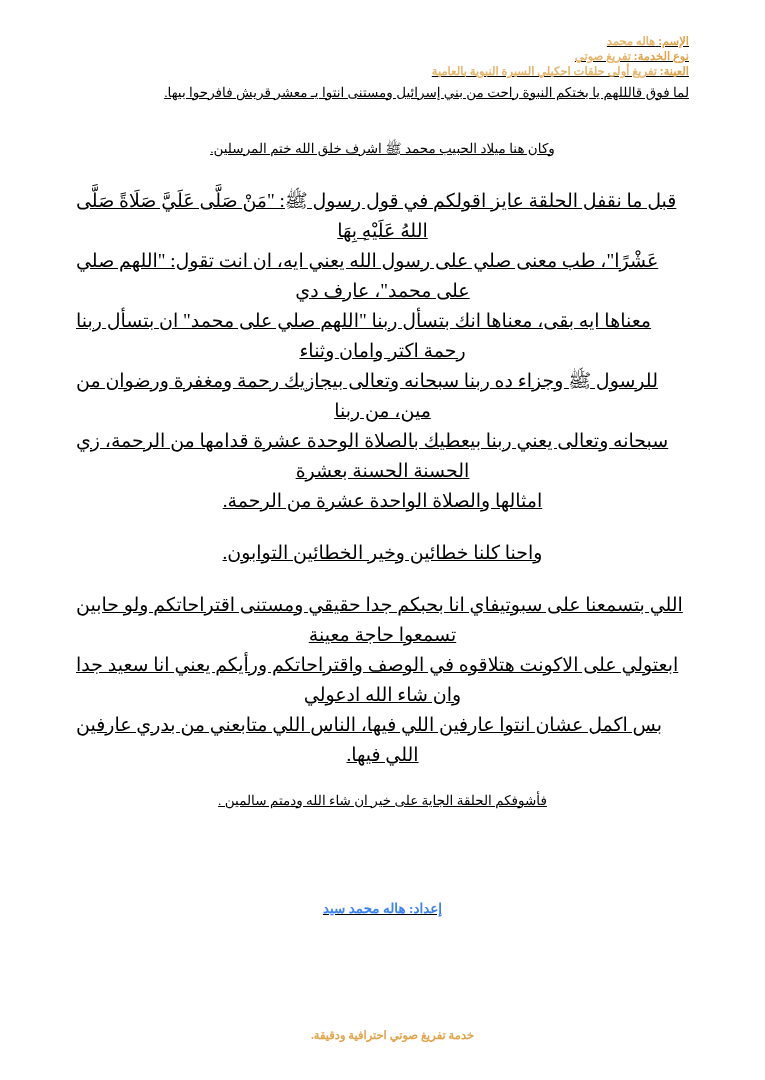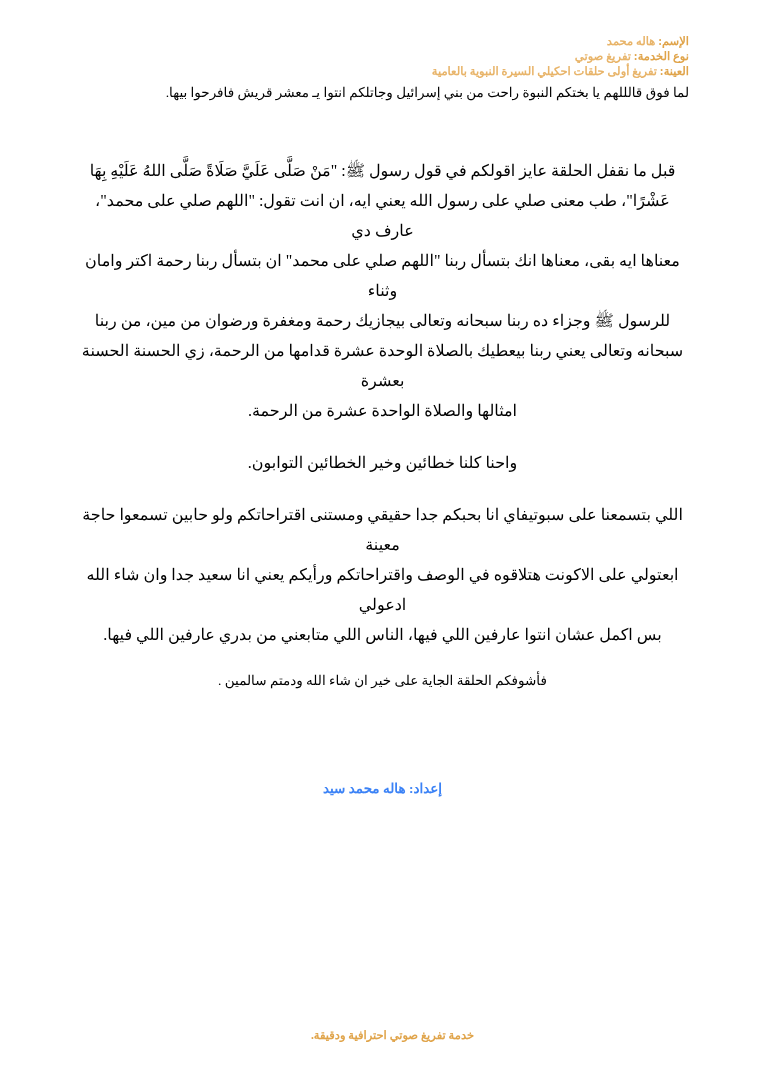--- a/index.html
+++ b/index.html
@@ -24,20 +24,21 @@
     background: #ffffff;
   }
 
   
   .content {
     position: absolute;
     top: 34px;
     right: 76px;
     left: 76px;
     direction: rtl;
+    text-decoration: underline;
   }
 
   
   .meta {
     text-align: right;
     color: #e0a44a;
     font-weight: bold;
     font-size: 11.5px;
     line-height: 15.2px;
     letter-spacing: 0;
@@ -70,22 +71,22 @@
   .gap-sm { height: 16px; }
   .gap-md { height: 22px; }
   .gap-lg { height: 30px; }
 
   .center-line {
     text-align: center;
     font-size: 13.5px;
     line-height: 30px;
   }
   .right-line {
-    text-align: center;
-    font-size: 16px;
+    text-align: left;
+    font-size: 19px;
     line-height: 30px;
   }
 
   .p-tight {
     line-height: 34px;
   }
 
   
   .promo {
     color: #9e1b1b;
@@ -130,24 +131,25 @@
       <div class="meta-line">
         <span class="meta-label">نوع الخدمة:</span>
         <span class="meta-value">تفريغ صوتي</span>
       </div>
       <div class="meta-line">
         <span class="meta-label">العينة:</span>
         <span class="meta-value">تفريغ أولى حلقات احكيلي السيرة النبوية بالعامية</span>
       </div>
     </div>
 
-    <p class="para first">لما فوق قالللهم يا بختكم النبوة راحت من بني إسرائيل وجاتلكم انتوا يـ معشر قريش فافرحوا بيها.</p>
+    <p class="para first">لما فوق قالللهم يا بختكم النبوة راحت من بني إسرائيل ومستنى انتوا يـ معشر قريش فافرحوا بيها.</p>
 
     <div class="gap-lg"></div>
 
+    <div class="center-line">وكان هنا ميلاد الحبيب محمد ﷺ اشرف خلق الله ختم المرسلين.</div>
 
     <div class="gap-md"></div>
 
     <div class="para p-tight">
       <div class="right-line">قبل ما نقفل الحلقة عايز اقولكم في قول رسول ﷺ: "مَنْ صَلَّى عَلَيَّ صَلَاةً صَلَّى اللهُ عَلَيْهِ بِهَا</div>
       <div class="right-line">عَشْرًا"، طب معنى صلي على رسول الله يعني ايه، ان انت تقول: "اللهم صلي على محمد"، عارف دي</div>
       <div class="right-line">معناها ايه بقى، معناها انك بتسأل ربنا "اللهم صلي على محمد" ان بتسأل ربنا رحمة اكتر وامان وثناء</div>
       <div class="right-line">للرسول ﷺ وجزاء ده ربنا سبحانه وتعالى بيجازيك رحمة ومغفرة ورضوان من مين، من ربنا</div>
       <div class="right-line">سبحانه وتعالى يعني ربنا بيعطيك بالصلاة الوحدة عشرة قدامها من الرحمة، زي الحسنة الحسنة بعشرة</div>
       <div class="right-line">امثالها والصلاة الواحدة عشرة من الرحمة.</div>

